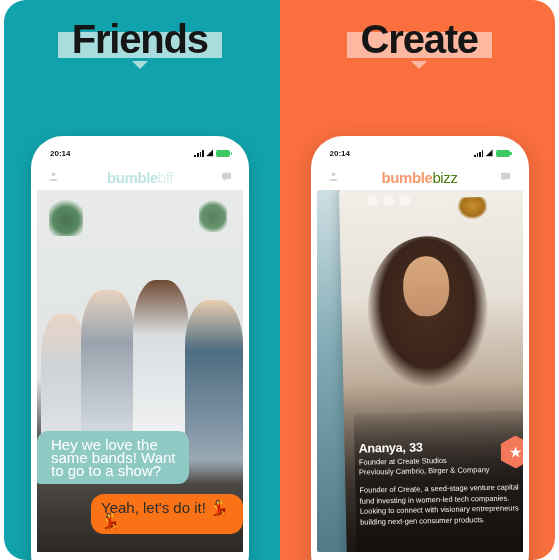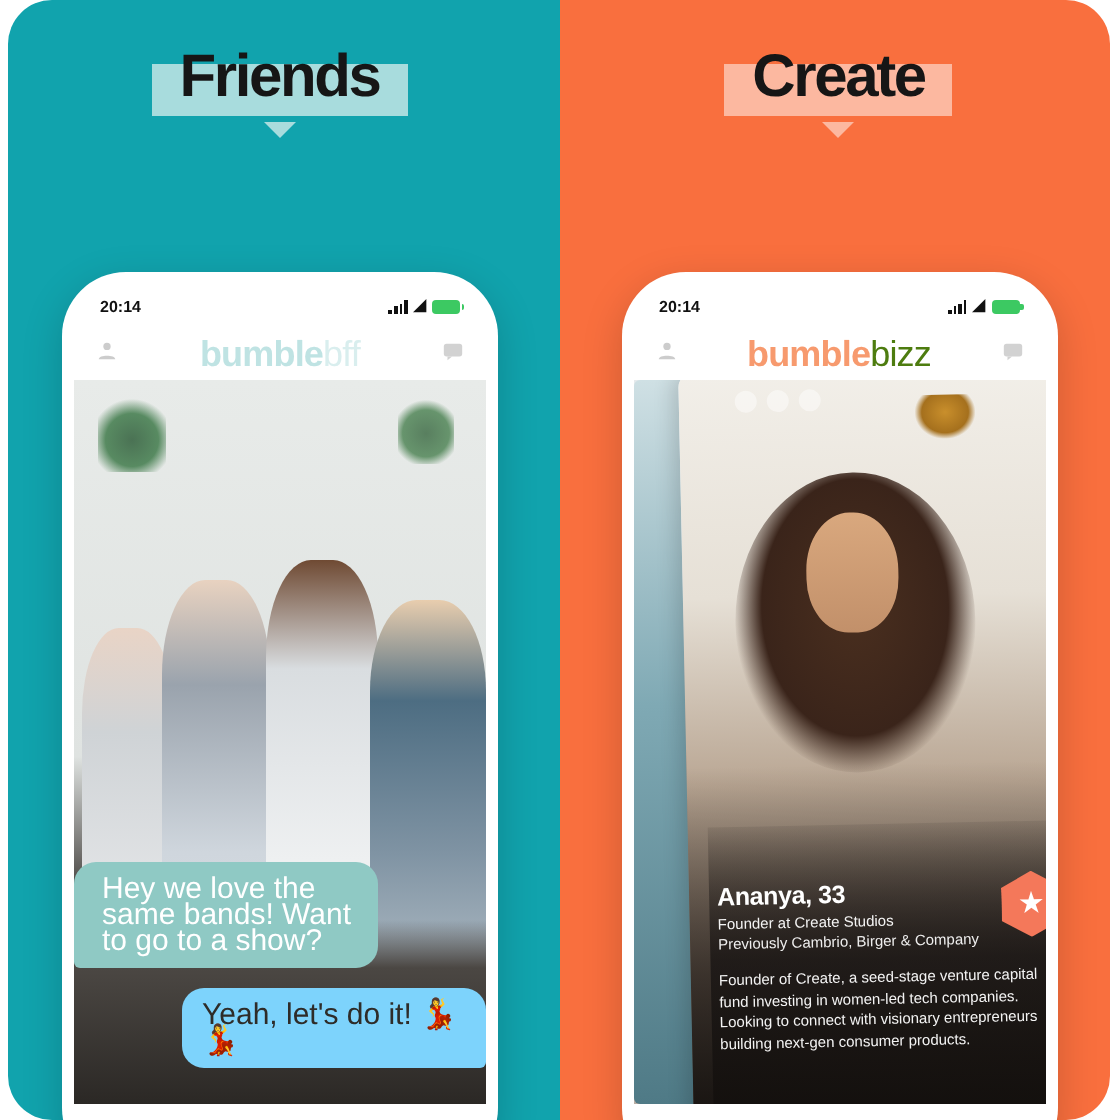--- a/index.html
+++ b/index.html
@@ -31,21 +31,21 @@
   .panel-right .headline .band { background:#fcb8a0; }
   .headline .tail {
     position:absolute; bottom:-7px; left:50%; transform:translateX(-50%);
     width:0;height:0; border-left:8px solid transparent;
     border-right:8px solid transparent; z-index:0;
   }
   .panel-left  .headline .tail { border-top:8px solid #a8dcdd; }
   .panel-right .headline .tail { border-top:8px solid #fcb8a0; }
   .headline .txt {
     position:relative; z-index:2; display:block;
-    font-size:30px; font-weight:bold; letter-spacing:-1.2px;
+    font-size:40px; font-weight:bold; letter-spacing:-1.2px;
     color:#161616; line-height:46px; white-space:nowrap;
   }
 
   
   .phone {
     position:absolute; bottom:-26px; width:218px; height:450px;
     background:#ffffff; border-radius:32px;
     box-shadow:0 6px 20px rgba(0,0,0,.18);
     padding:6px; z-index:4;
   }
@@ -73,21 +73,21 @@
   .batt {
     width:14px;height:7px;border-radius:2px;background:#3cc962;position:relative;
   }
   .batt:after{content:"";position:absolute;right:-2px;top:2px;width:1.5px;height:3px;background:#3cc962;border-radius:0 1px 1px 0;}
 
   .appbar {
     position:relative; height:26px; z-index:8;
     display:flex; align-items:center; justify-content:space-between;
     padding:0 11px;
   }
-  .brand { font-size:18px; font-weight:bold; letter-spacing:-.4px; }
+  .brand { font-size:15px; font-weight:bold; letter-spacing:-.4px; }
   .brand .b1 { color:#bfe3e3; }
   .brand .b2 { color:#d9eeee; font-weight:normal; }
   .brand-bizz .b1 { color:#f79a6e; }
   .brand-bizz .b2 { color:#4d7c0f; font-weight:normal; }
   .icn { opacity:.38; }
 
   
   .photo-left {
     position:absolute; top:48px; left:0; right:0; bottom:28px;
     background:
@@ -110,22 +110,22 @@
   .pl-floor { position:absolute; left:0; right:0; bottom:0; height:92px;
     background:linear-gradient(180deg,rgba(60,56,52,.0) 0%,#4b4743 26%,#2b2825 100%); }
 
   
   .bubbles { position:absolute; left:0; right:0; bottom:46px; z-index:7; padding:0 8px; }
   .bub { display:inline-block; padding:7px 10px; font-size:15px; line-height:13px;
         border-radius:11px; max-width:80%; }
   .bub-them { background:#8fc9c4; color:#ffffff; border-bottom-left-radius:3px;
               margin-left:-8px; padding-left:14px; }
   .row-me { text-align:right; margin-top:10px; }
-  .bub-me { background:#7dd3fc; color:#2e2c29; border-bottom-right-radius:3px;
-            margin-right:-8px; padding-right:14px; text-align:left; }
+  .bub-me { background:#f97316; color:#2e2c29; border-bottom-right-radius:3px;
+            margin-right:-8px; padding-right:14px; text-align:left;border-radius:13px; }
 
   
   .photo-right { position:absolute; top:48px; left:0; right:0; bottom:28px; overflow:hidden;
     background:linear-gradient(180deg,#e6eaec 0%,#cfd6da 40%,#b9aea4 100%); }
   .card-back {
     position:absolute; top:0; left:0; width:44px; bottom:0;
     background:linear-gradient(180deg,#cfe0e4 0%,#7fa9b4 45%,#4f7a86 100%);
     border-radius:3px;
   }
   .card-main {

